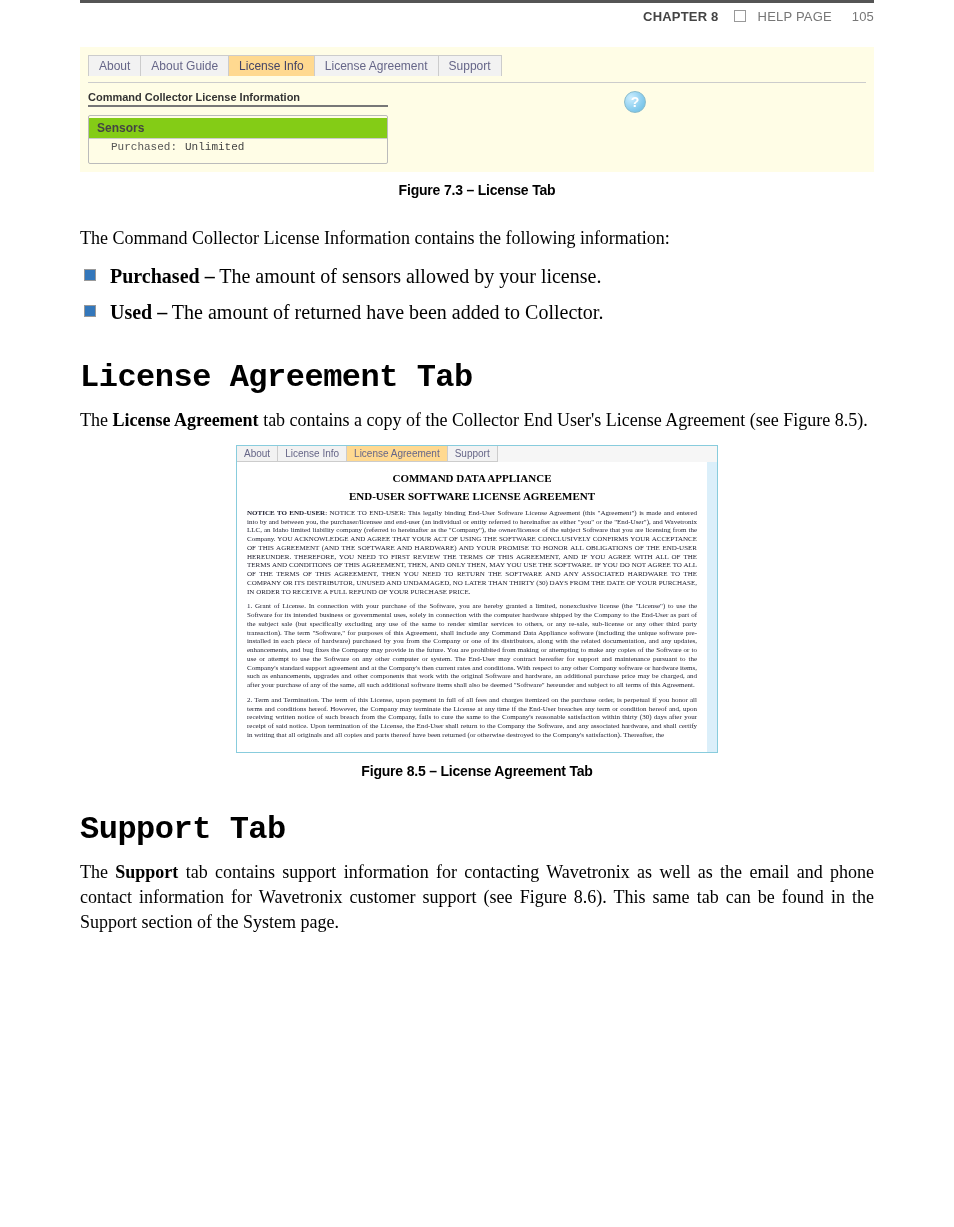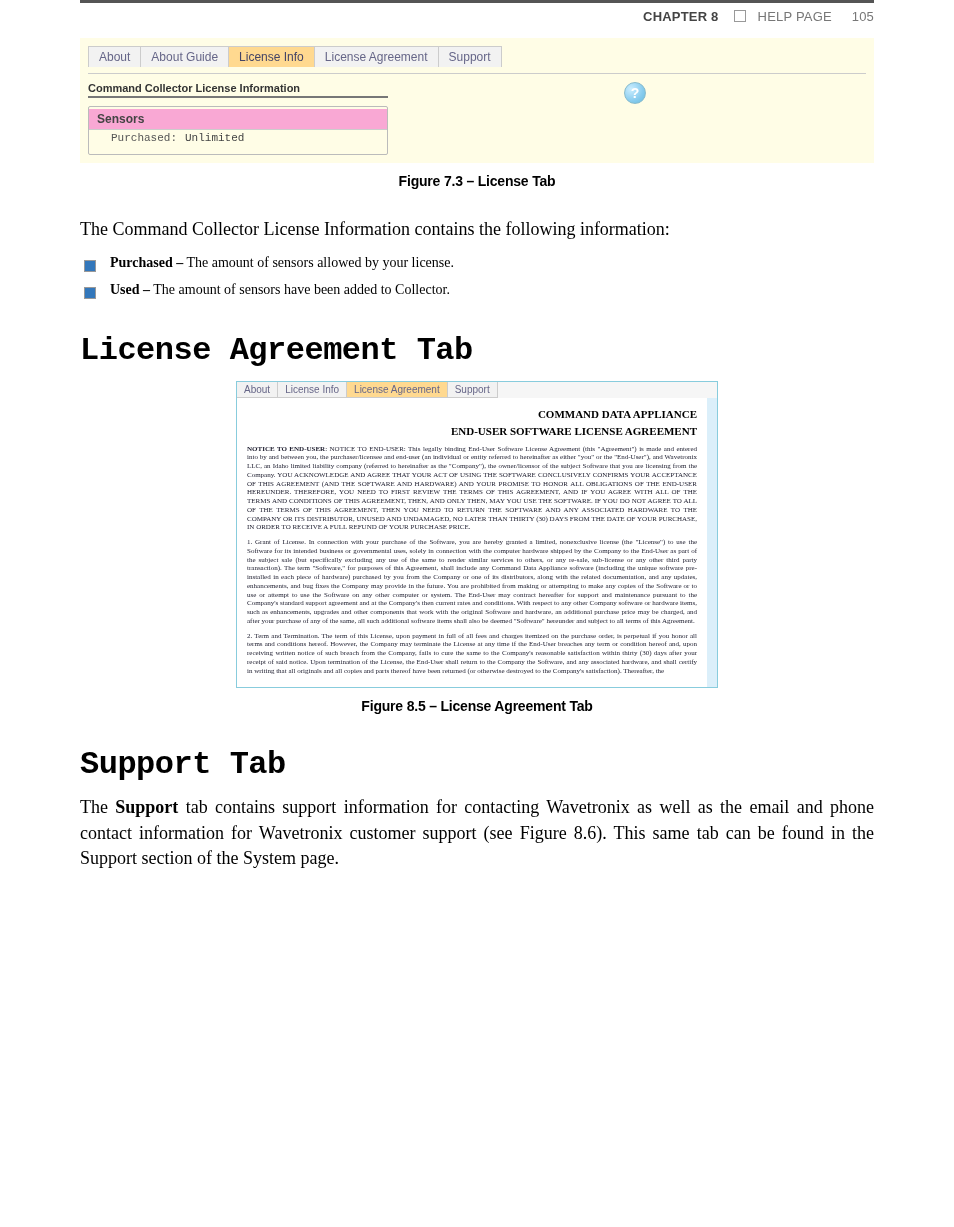--- a/index.html
+++ b/index.html
@@ -16,21 +16,21 @@
   }
   .hr-top {
     border-top: 3px solid #555;
     margin-bottom: 0;
   }
   .header-line {
     font-family: "Helvetica Neue", Arial, sans-serif;
     font-size: 13px;
     color: #666;
     text-align: right;
-    padding: 6px 0 14px 0;
+    padding: 6px 0 23px 0;
     letter-spacing: 0.2px;
   }
   .header-line .chapter {
     font-weight: 700;
     color: #444;
   }
   .header-line .checkbox {
     display: inline-block;
     width: 10px; height: 10px;
     border: 1px solid #999;
@@ -83,21 +83,21 @@
   .section-underline { height: 2px; background: #777; width: 300px; margin: 2px 0 8px 0; }
   .panel {
     border: 1px solid #bbb;
     border-radius: 2px;
     width: 300px;
     padding: 2px 0 8px 0;
     box-sizing: border-box;
   }
   .panel-title {
     font-weight: 700;
-    background: #f9a8d4;
+    background: #84cc16;
     padding: 3px 8px;
     border-bottom: 1px solid #ccc;
   }
   .kv { display: flex; padding: 2px 8px; font-size: 11px; color: #444; font-family: Liberation Mono, monospace; }
   .kv .k { width: 80px; text-align: right; margin-right: 8px; color: #555; }
   .helpball {
     position: absolute;
     right: 220px;
     top: 36px;
     width: 20px; height: 20px;
@@ -120,21 +120,21 @@
     font-size: 18px;
     line-height: 1.4;
     margin: 8px 0 10px 0;
   }
   ul.sq {
     list-style: none;
     padding: 0;
     margin: 8px 0 26px 0;
   }
   ul.sq li {
-    font-size: 14px;
+    font-size: 20px;
     line-height: 1.5;
     padding-left: 30px;
     position: relative;
     margin-bottom: 6px;
   }
   ul.sq li::before {
     content: "";
     position: absolute;
     left: 4px;
     top: 8px;
@@ -173,21 +173,21 @@
     border-right: 1px solid #ccc;
     border-bottom: 1px solid #ccc;
     background: #f2f2f2;
   }
   .shot2 .tabbar2 .tab.active { background: #ffd990; }
   .shot2 .doc {
     padding: 6px 10px 6px 10px;
     border-right: 10px solid #dbeffa;
   }
   .shot2 .title1 {
-    text-align: right;
+    text-align: center;
     font: bold 11px/1.2 Georgia, serif;
     margin-top: 4px;
   }
   .shot2 .para {
     font: 7px/1.25 Georgia, serif;
     color: #223;
     margin: 6px 0;
     text-align: justify;
   }
   .shot2 .para b { font-weight: bold; }
@@ -228,25 +228,28 @@
   </div>
   <div class="fig-caption">Figure 7.3 – License Tab</div>
 
   <p class="body">The Command Collector License Information contains the following information:</p>
 
   <ul class="sq">
     <li>
       <strong>Purchased –</strong><span> The amount of sensors allowed by your license.</span>
     </li>
     <li>
-      <strong>Used –</strong><span> The amount of sensors have been added to Collector.</span>
+      <strong>Used –</strong><span> The amount of returned have been added to Collector.</span>
     </li>
   </ul>
 
   <h1 class="section">License Agreement Tab</h1>
+  <p class="body">
+    <span>The </span><strong>License Agreement</strong><span> tab contains a copy of the Collector End User's License Agreement (see Figure 8.5).</span>
+  </p>
 
   <div class="shot2-wrap">
     <div class="shot2">
       <div class="tabbar2">
         <div class="tab">About</div>
         <div class="tab">License Info</div>
         <div class="tab active">License Agreement</div>
         <div class="tab">Support</div>
       </div>
       <div class="doc">

